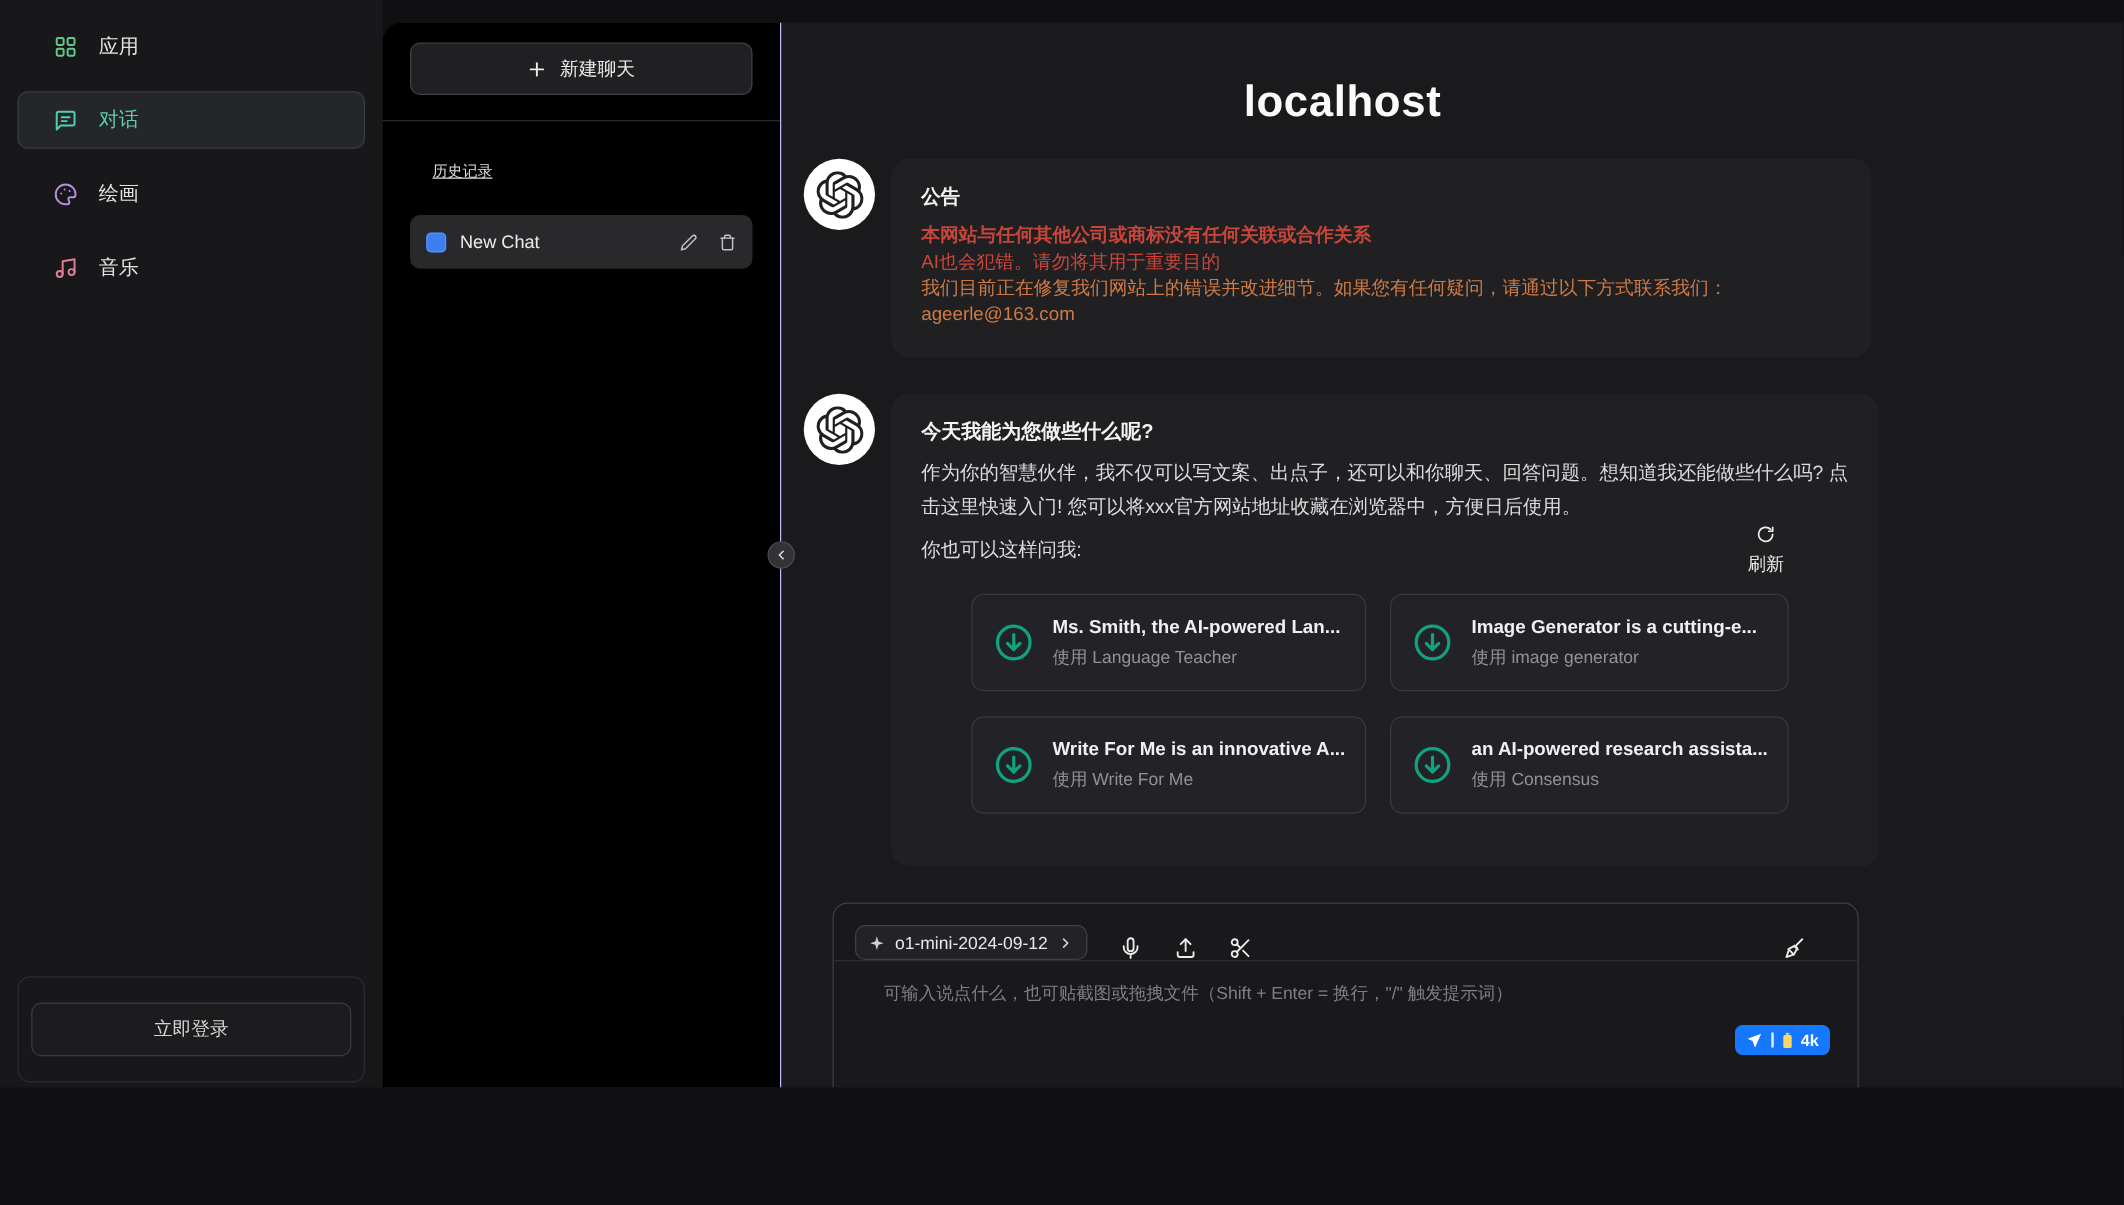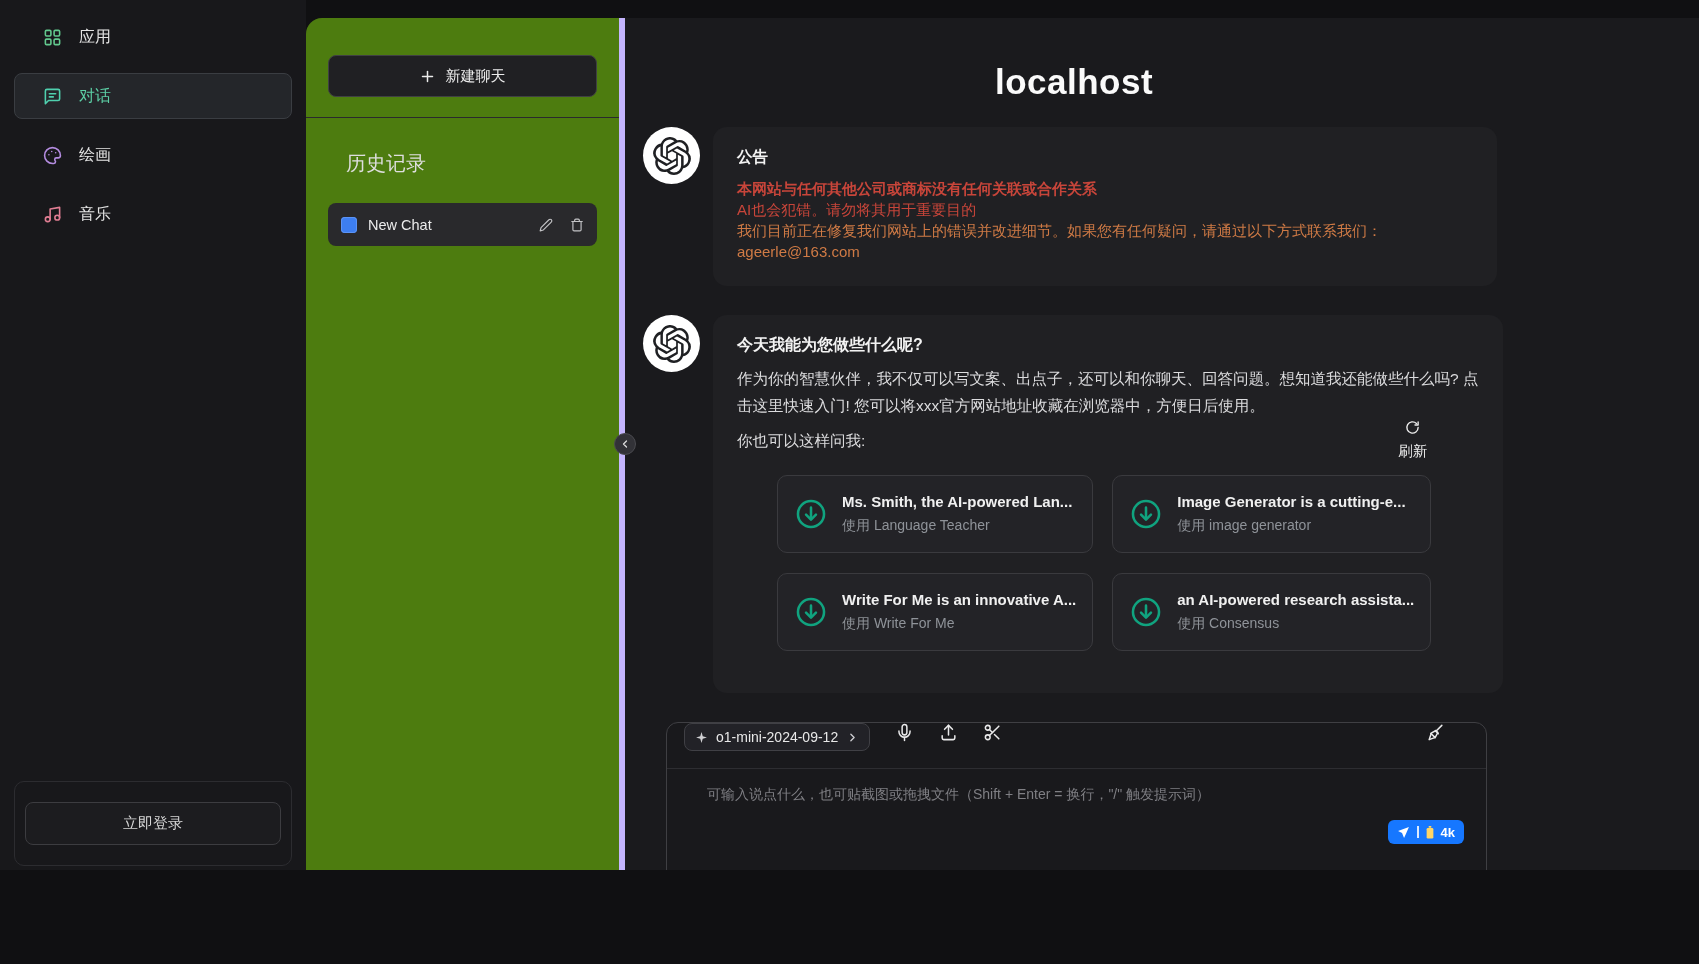--- a/index.html
+++ b/index.html
@@ -37,28 +37,28 @@
     font-family:inherit;
   }
 
   
   .workspace {
     flex:1; margin-top:18px; background:#1a1a1d;
     border-radius:16px 0 0 0; display:flex; position:relative; overflow:hidden;
   }
 
   
-  .list-panel { width:319px; background:#4d7c0f; border-right:6px solid #c4b5fd; padding:37px 22px 0; }
+  .list-panel { width:319px; background:#000000; border-right:1px solid #c4b5fd; padding:16px 22px 0; }
   .new-chat-btn {
     width:100%; height:42px; border:1px solid #404043; border-radius:8px;
     background:#202023; color:#ececec; font-size:15px; font-family:inherit;
     display:flex; align-items:center; justify-content:center; gap:11px; cursor:pointer;
   }
   .list-divider { height:1px; background:#2a2a2d; margin:20px -22px 0; }
-  .history-title { margin:32px 0 0 18px; font-size:20px; color:#dedede; }
+  .history-title { margin:32px 0 0 18px; font-size:12px; color:#dedede;text-decoration:underline; }
   .chat-item {
     margin-top:26px; height:43px; background:#29292c; border-radius:8px;
     padding:0 13px; display:flex; align-items:center; gap:11px; cursor:pointer;
   }
   .chat-item-avatar { width:16px; height:16px; border-radius:4px; background:#3d7ef0; box-shadow:0 0 0 1px #5b93f5 inset; }
   .chat-item-title { flex:1; font-size:14.5px; color:#ececec; }
   .chat-item .act { width:14px; height:14px; color:#c3c3c6; margin-left:6px; cursor:pointer; }
 
   .collapse-handle {
     position:absolute; left:308px; top:415px; width:22px; height:22px;
@@ -110,21 +110,21 @@
   .sugg-title { font-size:15px; font-weight:600; color:#f0f0f0; white-space:nowrap; overflow:hidden;text-align:right; }
   .sugg-sub { font-size:14px; color:#8f9399; margin-top:7px; white-space:nowrap; overflow:hidden; }
 
   
   .composer {
     margin:15px 18px 0 23px; height:168px; position:relative;
     border:1px solid #3f3f43; border-radius:12px; background:#19191c;
   }
   .composer-toolbar {
     height:46px; border-bottom:1px solid #2d2d31;
-    display:flex; align-items:flex-start; padding:0 17px;
+    display:flex; align-items:flex-end; padding:0 17px;
   }
   .model-chip {
     display:flex; align-items:center; gap:8px; height:28px; padding:0 10px;
     background:#222227; border:1px solid #404045; border-radius:8px;
     color:#e8e8e8; font-size:14px; cursor:pointer; font-family:inherit;
   }
   .model-chip svg { width:13px; height:13px; color:#d0d0d3; }
   .tool-icon { background:none; border:none; cursor:pointer; margin-left:25px; display:flex; }
   .tool-icon svg { width:19px; height:19px; color:#e9e9ea; }
   .tool-icon.right { margin-left:auto; margin-right:24px; }

